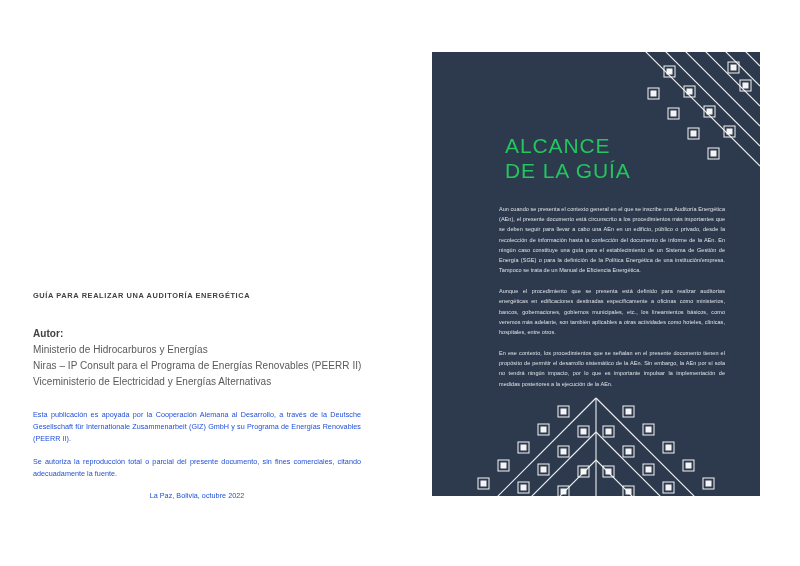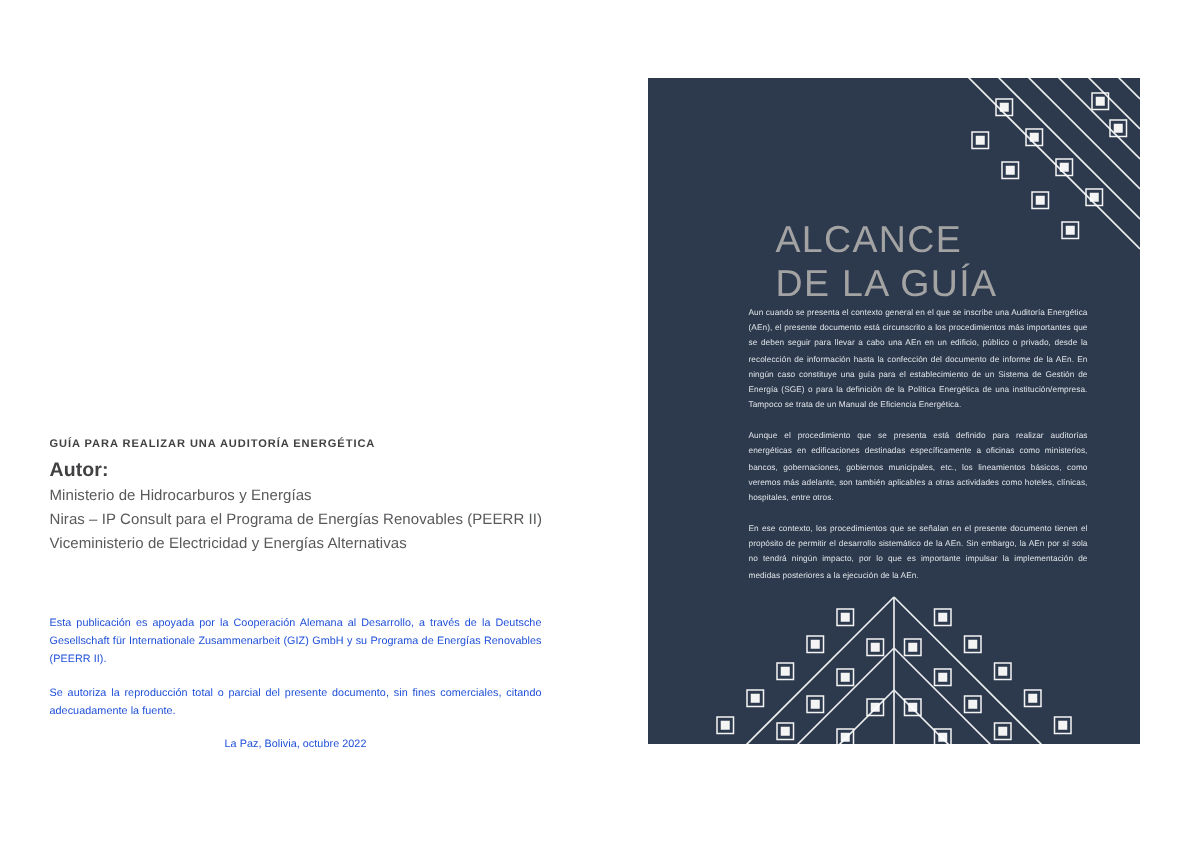--- a/index.html
+++ b/index.html
@@ -39,29 +39,29 @@
     top: 292px;
     width: 330px;
     color: #58595b;
   }
 
   .colophon-title {
     font-size: 7.4px;
     font-weight: bold;
     letter-spacing: 0.62px;
     color: #414042;
-    margin: 0 0 1px 0;
+    margin: 0 0 25px 0;
     line-height: 1.2;
   }
 
   .credit-block {
     margin-bottom: 11px;
   }
   .credit-label {
-    font-size: 13px;
+    font-size: 10px;
     font-weight: bold;
     color: #414042;
     line-height: 1.62;
     letter-spacing: 0.06px;
   }
   .credit-line {
     font-size: 10px;
     font-weight: normal;
     color: #58595b;
     line-height: 1.62;
@@ -104,23 +104,23 @@
     width: 328px;    
     height: 444px;   
     background: #2d3a4d;
     overflow: hidden;
   }
 
   .panel-title {
     position: absolute;
     left: 73px;
     top: 82px;
-    margin: 12px;
-    color: #a3a3a3;
-    font-size: 25px;
+    margin: 0;
+    color: #22c55e;
+    font-size: 21px;
     font-weight: 300;
     line-height: 1.17;
     letter-spacing: 0.9px;
     white-space: pre-line;
     z-index: 4;
   }
 
   .panel-body {
     position: absolute;
     left: 67px;

